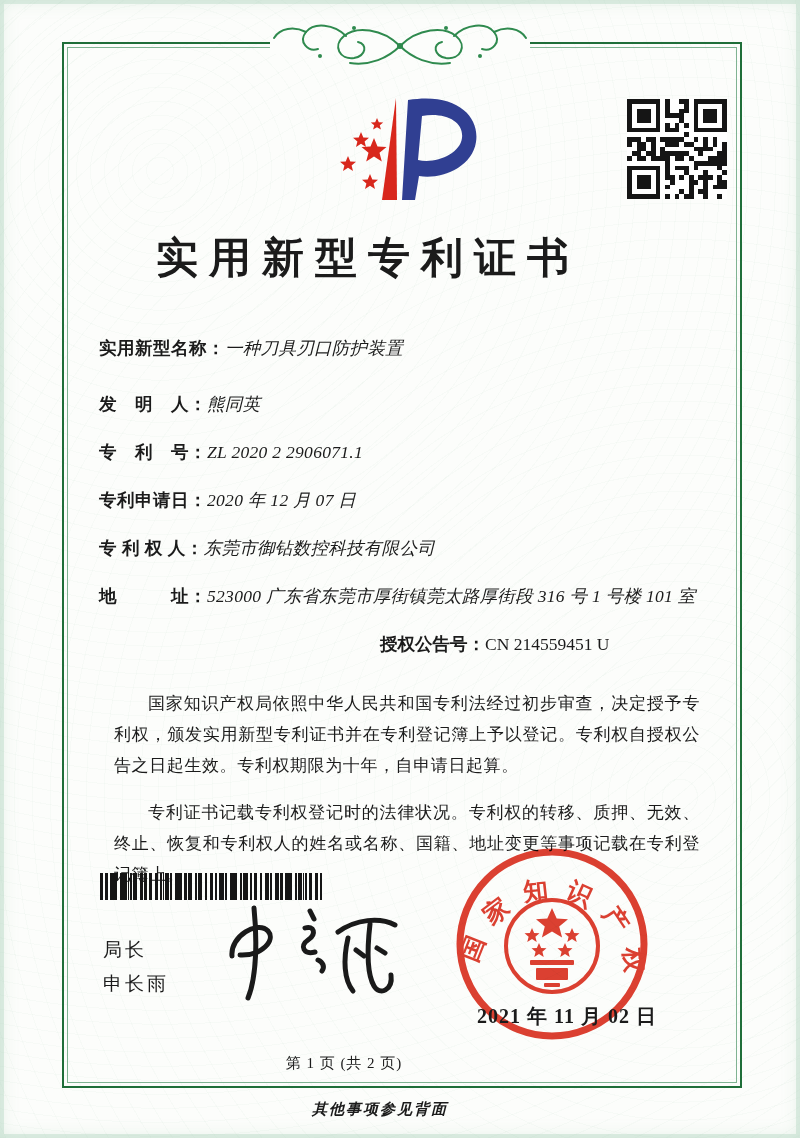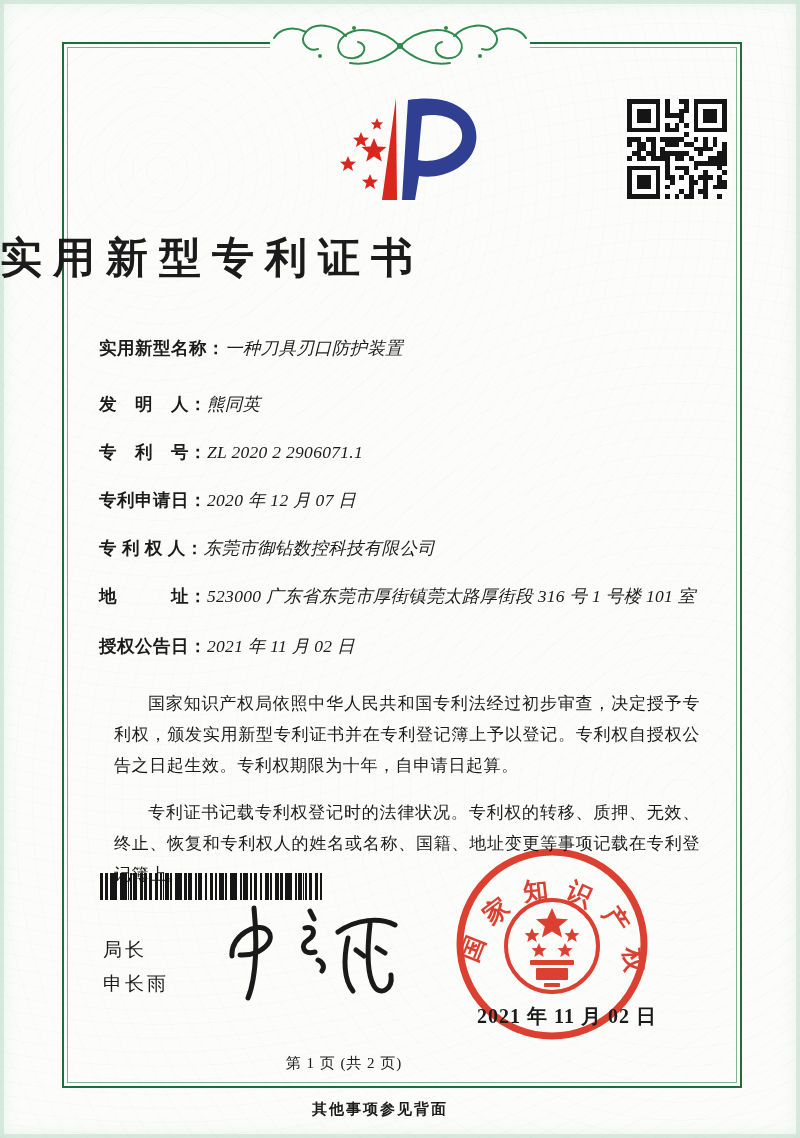--- a/index.html
+++ b/index.html
@@ -12,21 +12,21 @@
     box-shadow: inset 0 0 0 4px rgba(170,210,185,.35), inset 0 0 18px rgba(140,190,160,.25);
     font-family:"Liberation Serif","DejaVu Serif",serif;
     color:#1b1b1b;
   }
   .frame{position:absolute;left:62px;top:42px;width:676px;height:1042px;border:2px solid #1f6e39;}
   .frame::before{content:"";position:absolute;left:3px;top:3px;right:3px;bottom:3px;border:1px solid #7fb392;}
   .ornament{position:absolute;left:250px;top:16px;width:300px;height:58px;}
   .cert-no{position:absolute;left:84px;top:106px;font-size:17px;letter-spacing:2px;}
   .logo{position:absolute;left:318px;top:94px;width:166px;height:114px;}
   .qr{position:absolute;left:627px;top:99px;width:100px;height:100px;}
-  .title{position:absolute;left:0;top:230px;width:736px;
+  .title{position:absolute;left:0;top:230px;width:736px;text-align:center;
          font-size:42px;font-weight:bold;letter-spacing:11px;}
   .row{position:absolute;left:99px;font-size:17.5px;line-height:28px;width:616px;}
   .row .lab{font-weight:bold;letter-spacing:.5px;}
   .row .val{letter-spacing:.3px;font-style:italic;}
   .row .val.block{display:inline-block;vertical-align:top;width:505px;}
   .r1{top:334px}.r2{top:390px}.r3{top:438px}.r4{top:486px}.r5{top:534px}.r6{top:582px}
   .r7{top:632px}
   .pubno{position:absolute;left:380px;top:632px;font-size:17.5px;}
   .pubno .lab{font-weight:bold;}
   .paras{position:absolute;left:98px;top:672px;width:618px;font-size:17px;line-height:31px;letter-spacing:.6px;text-align:justify;}
@@ -36,21 +36,21 @@
       repeating-linear-gradient(90deg,#151515 0 2px,transparent 2px 5px),
       repeating-linear-gradient(90deg,#151515 0 3px,transparent 3px 11px),
       repeating-linear-gradient(90deg,#151515 0 1px,transparent 1px 7px);
   }
   .signer{position:absolute;left:103px;top:933px;font-size:19px;letter-spacing:3px;line-height:34px;
           font-family:Liberation Sans, sans-serif;}
   .signature{position:absolute;left:205px;top:898px;width:210px;height:110px;}
   .seal{position:absolute;left:452px;top:840px;width:200px;height:200px;mix-blend-mode:multiply;opacity:.95;}
   .seal-date{position:absolute;left:477px;top:1003px;font-size:20px;font-weight:bold;letter-spacing:1px;}
   .page-info{position:absolute;left:0;top:1054px;width:688px;text-align:center;font-size:15px;letter-spacing:1px;}
-  .back-note{position:absolute;left:0;top:1100px;width:760px;text-align:center;font-size:15px;font-weight:bold;letter-spacing:2px;}
+  .back-note{position:absolute;left:0;top:1100px;width:760px;text-align:center;font-size:15px;font-weight:bold;letter-spacing:2px;font-style:italic;}
 </style>
 </head>
 <body>
 
 <div class="sheet">
 
   <div class="frame"></div>
 
   <svg class="ornament" viewBox="0 0 300 58">
     <rect x="20" y="22" width="260" height="16" fill="#fcfdfb"></rect>
@@ -244,22 +244,22 @@
   </div>
   <div class="row r4">
     <span class="lab">专利申请日：</span><span class="val">2020 年 12 月 07 日</span>
   </div>
   <div class="row r5">
     <span class="lab">专 利 权 人：</span><span class="val">东莞市御钻数控科技有限公司</span>
   </div>
   <div class="row r6">
     <span class="lab">地　　　址：</span><span class="val block">523000 广东省东莞市厚街镇莞太路厚街段 316 号 1 号楼 101 室</span>
   </div>
-  <div class="row r7">
-    <span class="lab">授权公告日：</span><span class="val">2021 年 11 月 02 日</span>
+  <div class="pubno">
+    <span class="lab">授权公告号：</span><span class="val">CN 214559451 U</span>
   </div>
 
   <div class="paras">
     <p>国家知识产权局依照中华人民共和国专利法经过初步审查，决定授予专利权，颁发实用新型专利证书并在专利登记簿上予以登记。专利权自授权公告之日起生效。专利权期限为十年，自申请日起算。</p>
     <p>专利证书记载专利权登记时的法律状况。专利权的转移、质押、无效、终止、恢复和专利权人的姓名或名称、国籍、地址变更等事项记载在专利登记簿上。</p>
   </div>
 
   <div class="barcode"></div>
 
   <div class="signer">

